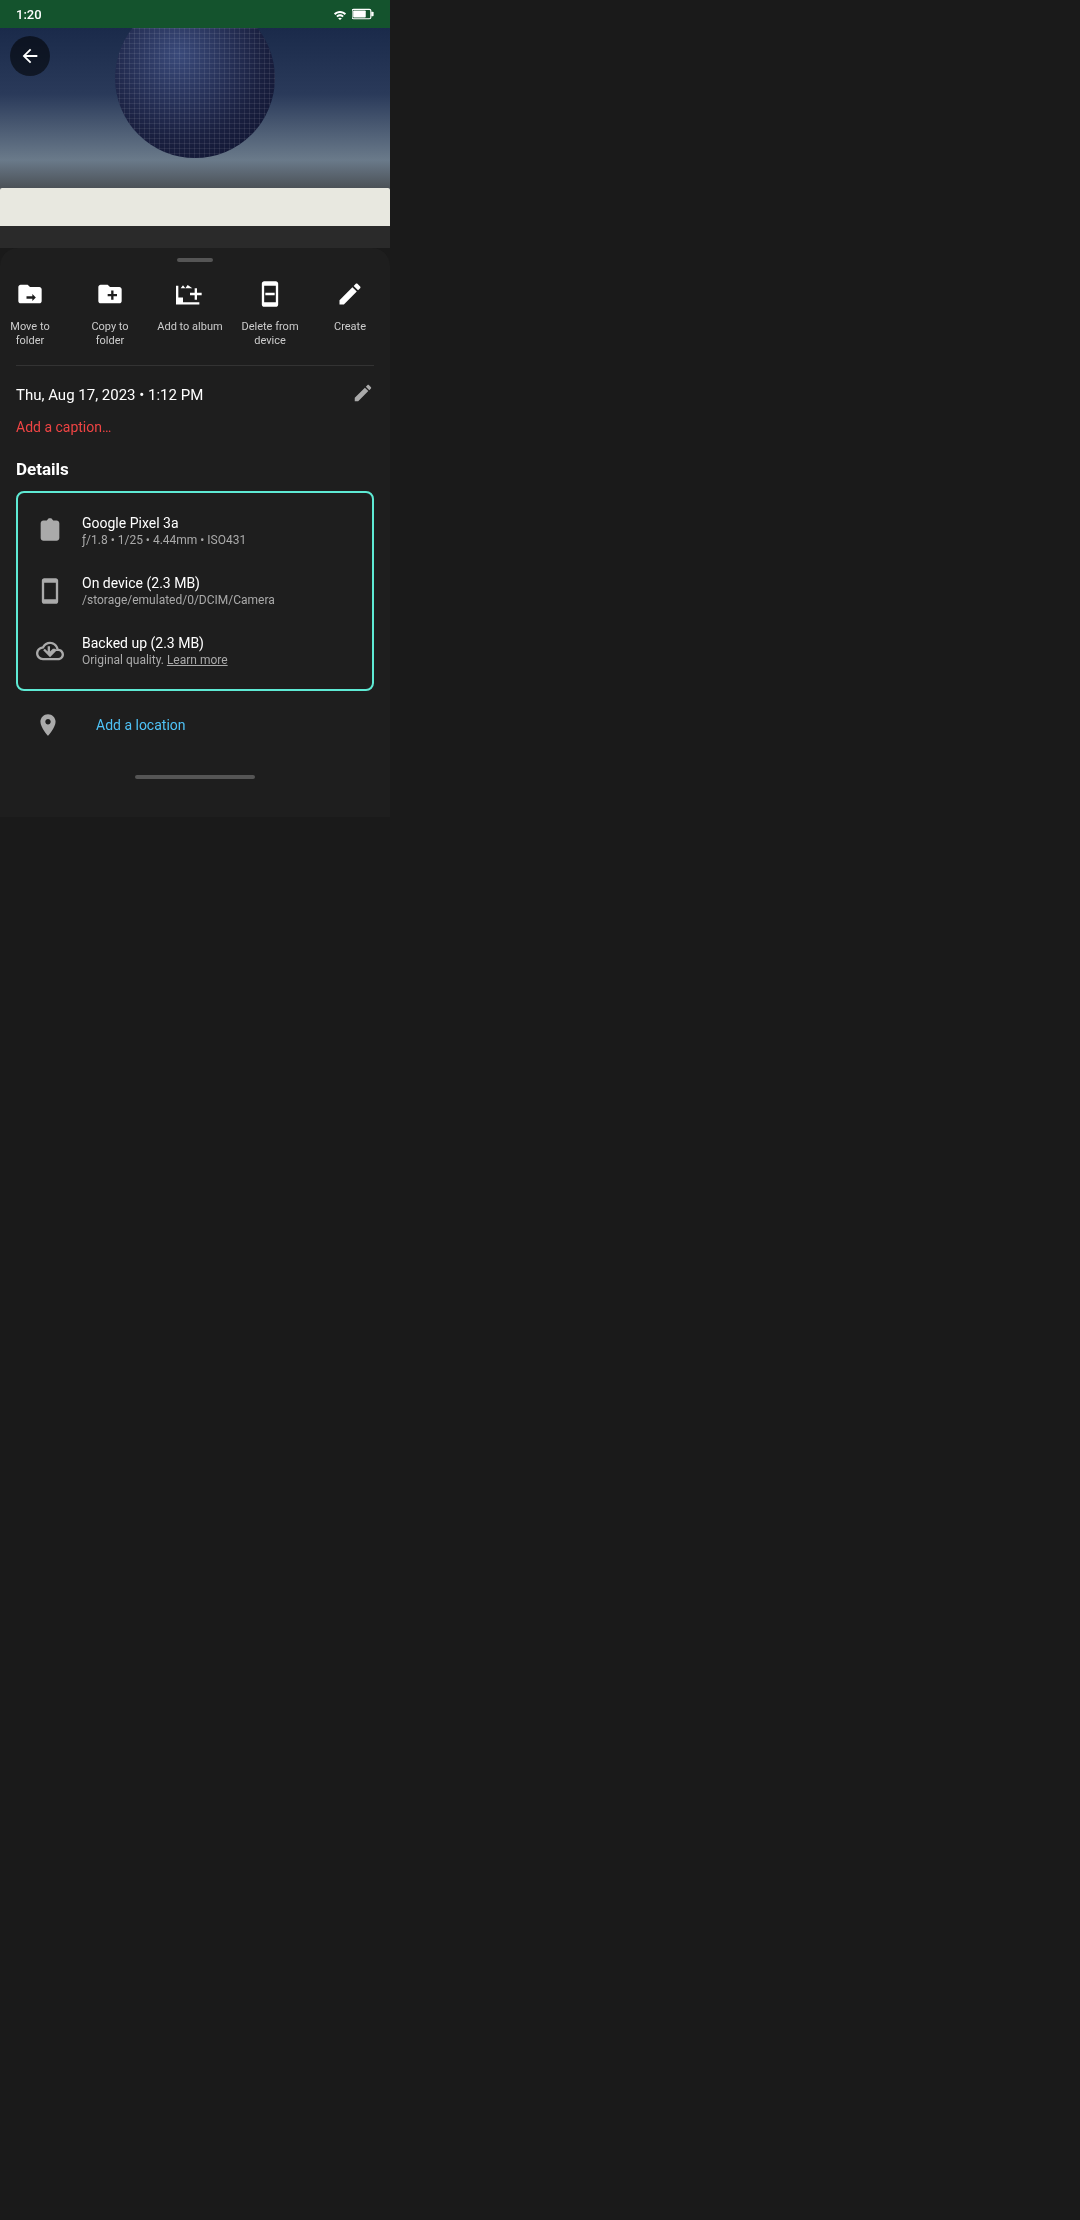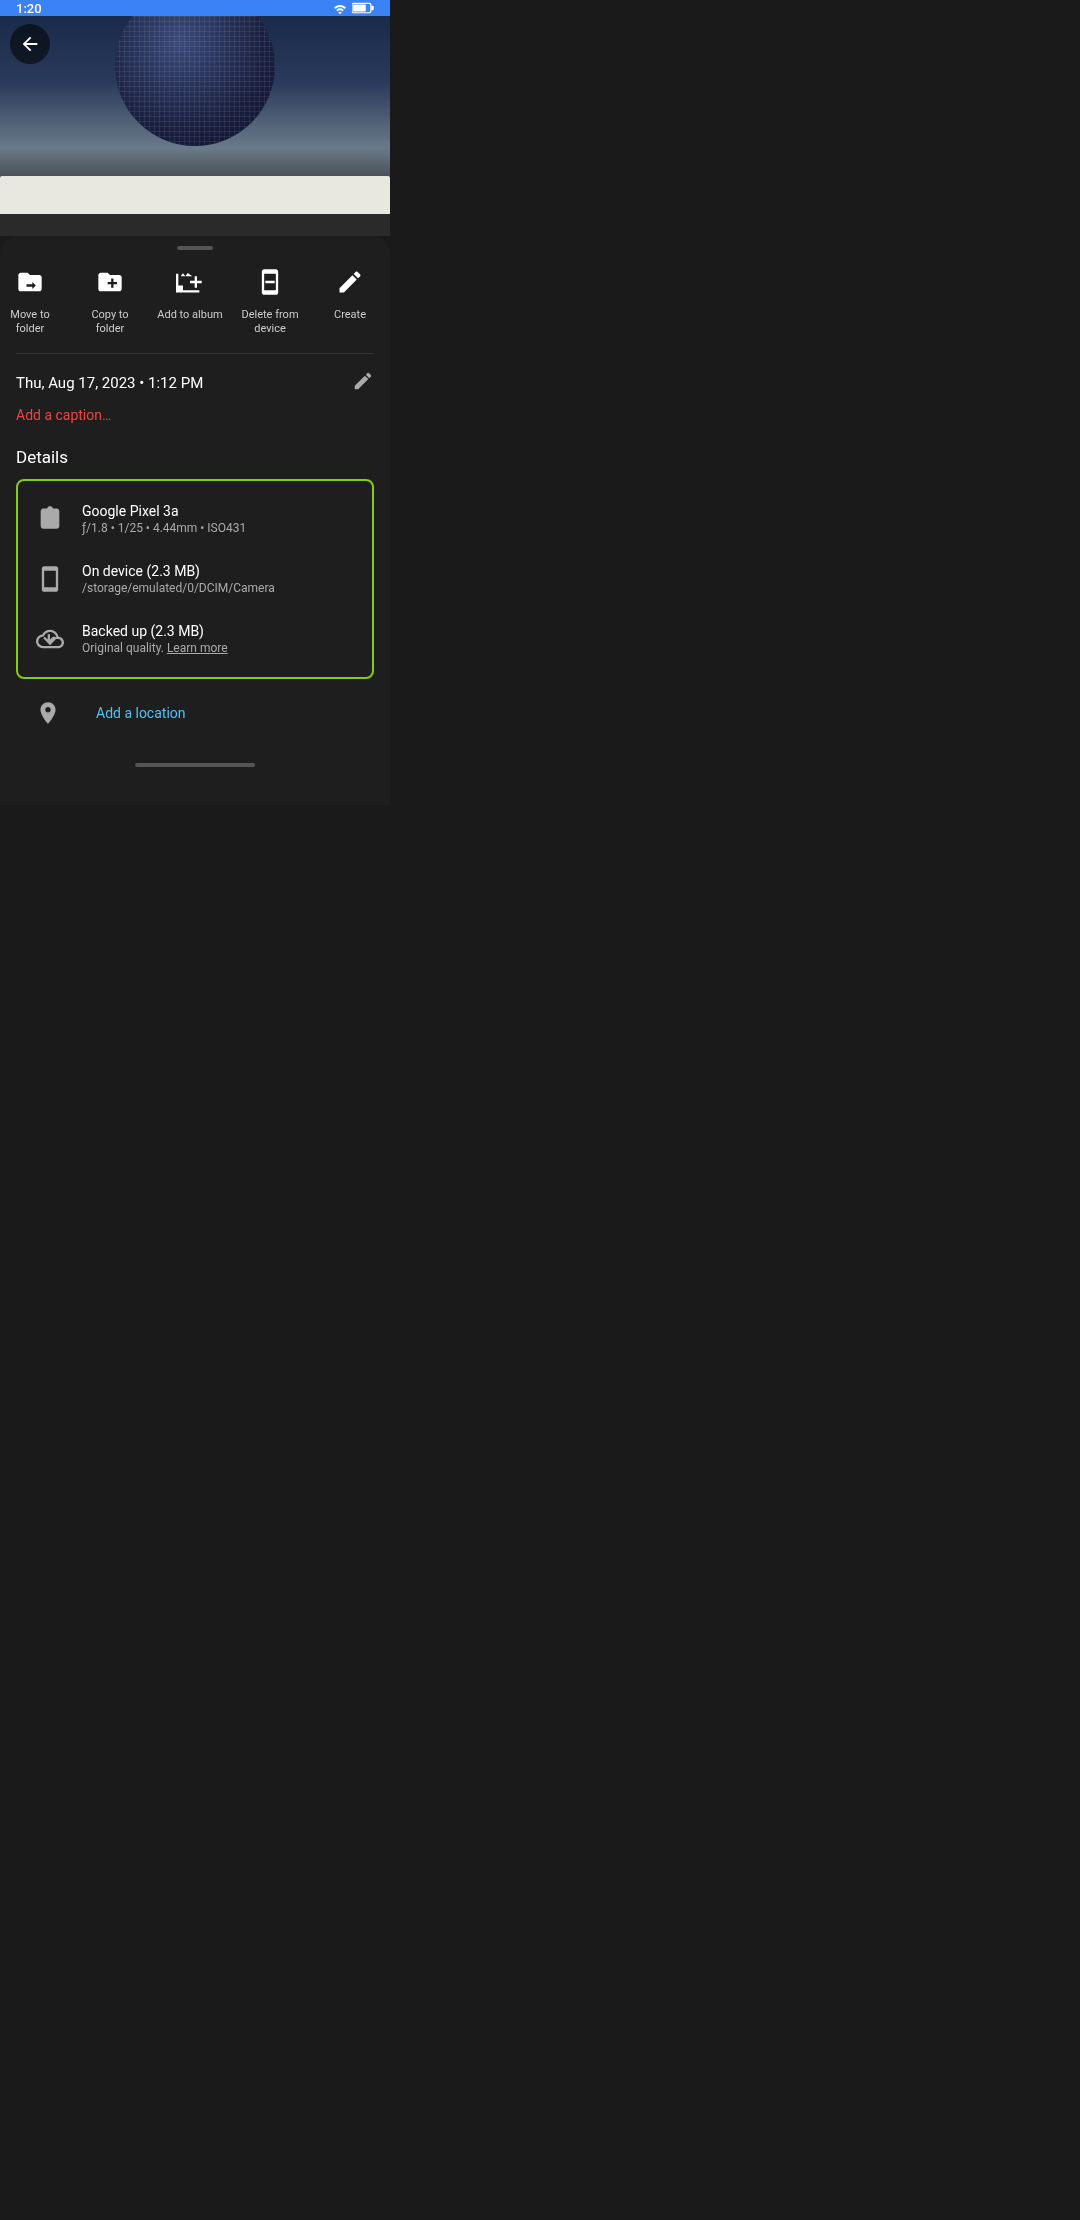--- a/index.html
+++ b/index.html
@@ -9,26 +9,26 @@
       width: 390px;
       min-height: 800px;
       background: #1a1a1a;
       font-family: 'Roboto', sans-serif;
       color: #fff;
       overflow-x: hidden;
     }
 
     
     .status-bar {
-      background: #3b82f6;
+      background: #14532d;
       display: flex;
       justify-content: space-between;
       align-items: center;
       padding: 6px 16px;
-      height: 16px;
+      height: 28px;
     }
     .status-time {
       font-size: 13px;
       font-weight: 500;
       color: #fff;
     }
     .status-icons {
       display: flex;
       align-items: center;
       gap: 4px;
@@ -182,28 +182,28 @@
     .caption-input {
       padding: 4px 16px 16px;
       font-size: 14px;
       color: #ef4444;
     }
 
     
     .details-header {
       padding: 8px 16px 12px;
       font-size: 17px;
-      font-weight: 400;
+      font-weight: 700;
       color: #fff;
     }
 
     
     .details-card {
       margin: 0 16px;
-      border: 2px solid #84cc16;
+      border: 2px solid #5eead4;
       border-radius: 8px;
       padding: 8px 0;
     }
 
     .detail-row {
       display: flex;
       align-items: center;
       padding: 12px 14px;
       gap: 14px;
     }

